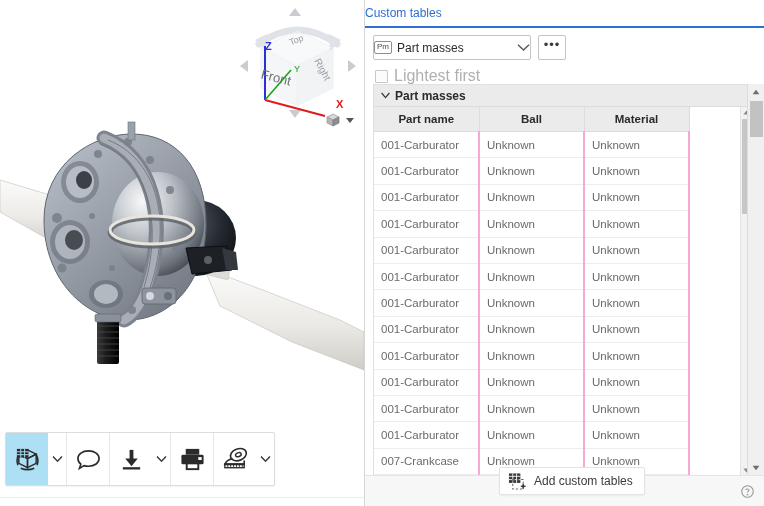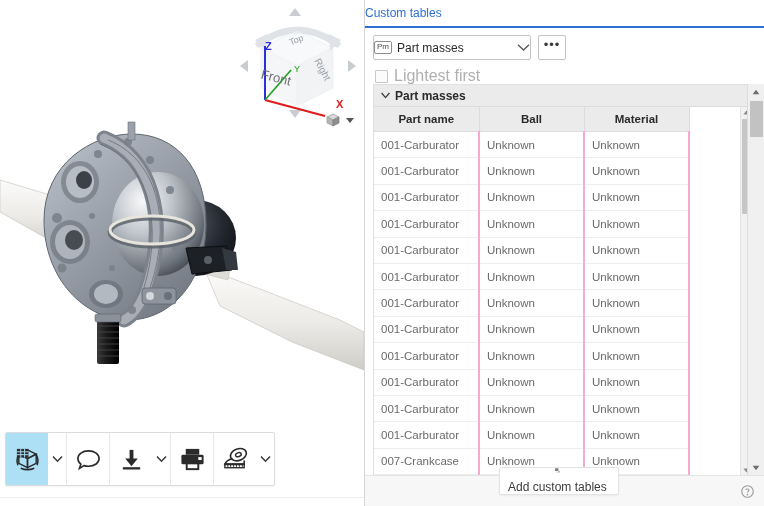--- a/index.html
+++ b/index.html
@@ -330,21 +330,20 @@
     position: absolute;
     left: 134px; top: -9px;
     height: 26px;
     background: #ffffff;
     border: 1px solid #e3e3e3;
     border-radius: 2px;
     display: flex; align-items: center; gap: 7px;
     padding: 0 11px 0 8px;
     cursor: pointer;
     box-shadow: 0 1px 2px rgba(0,0,0,.05);
-    flex-direction: column;
   }
   #add-tables-label { font-size: 12px; color: #3b3b3b; white-space: nowrap; }
   #help-icon {
     position: absolute;
     right: 10px;
     width: 13px; height: 13px;
     cursor: pointer;
   }
 
   

